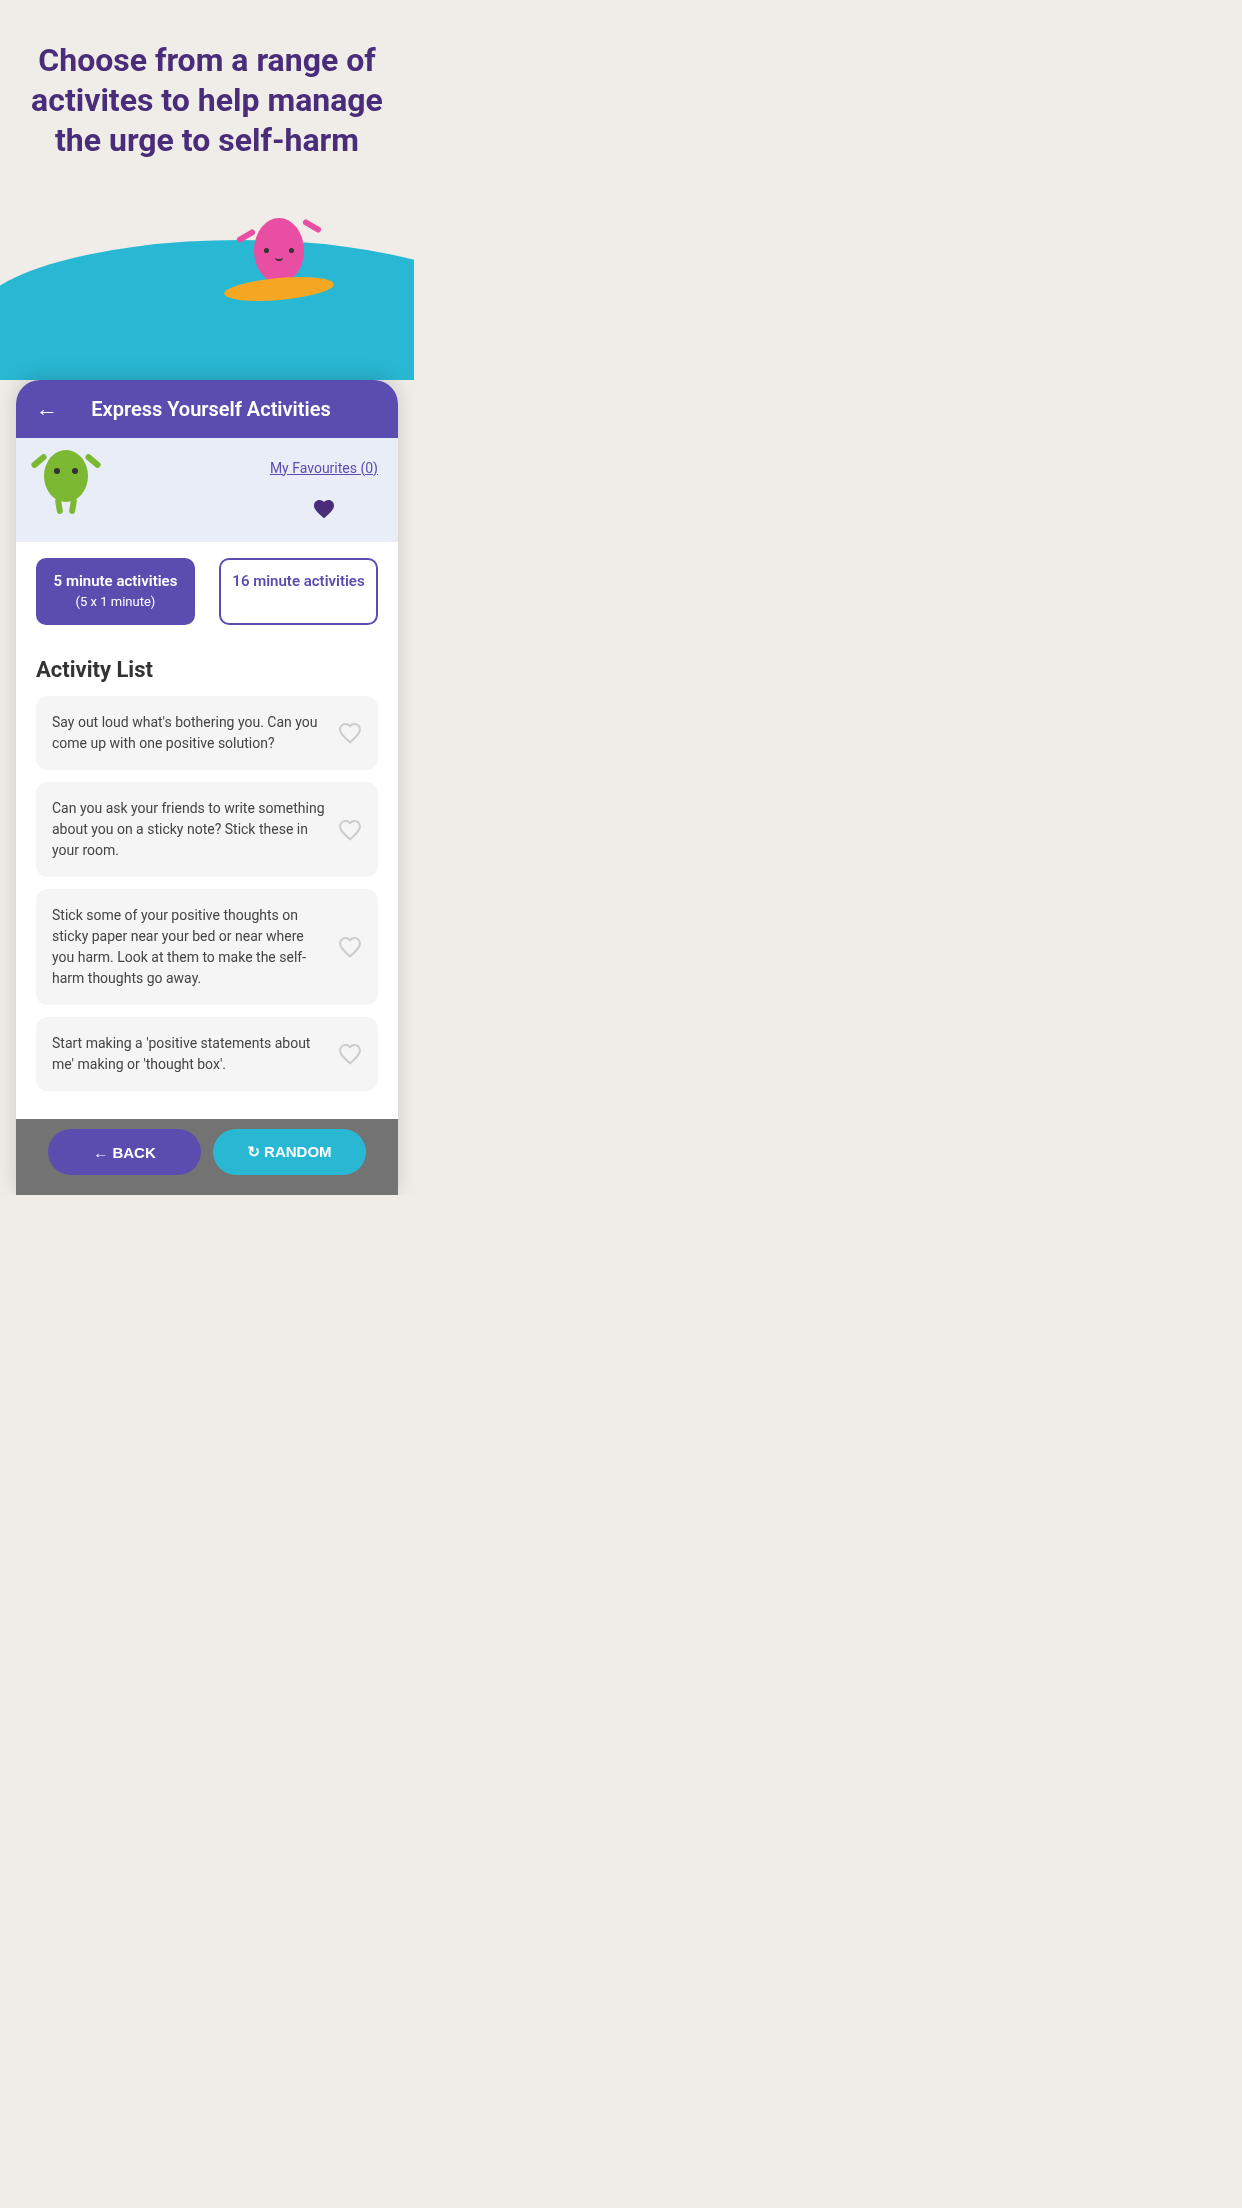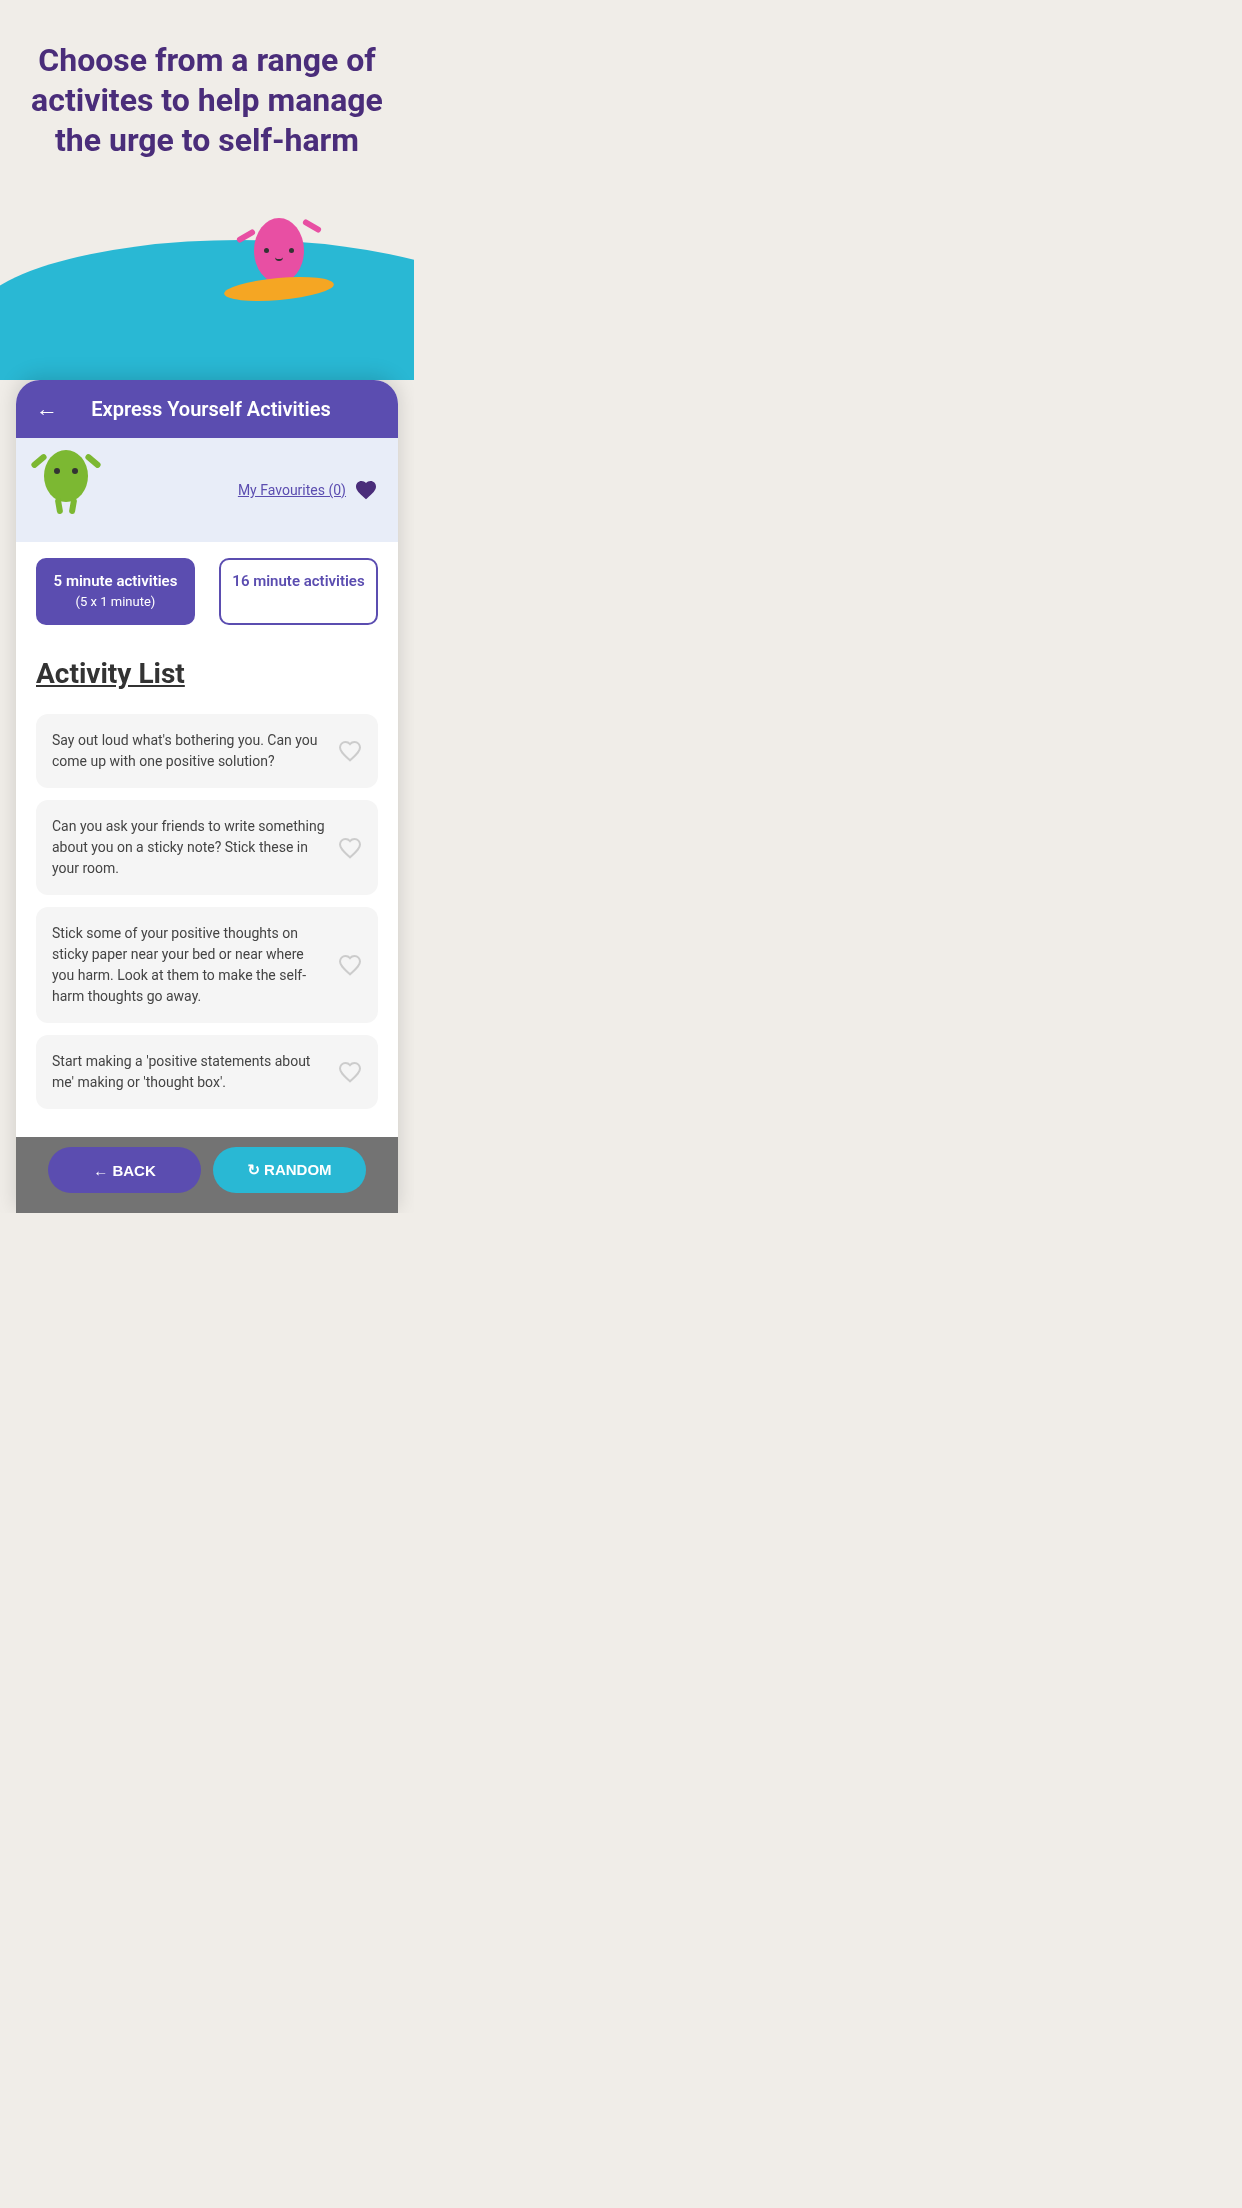--- a/index.html
+++ b/index.html
@@ -256,25 +256,26 @@
       height: 16px;
       background: #7cb832;
       border-radius: 3px;
     }
     .green-leg.left { bottom: -12px; left: 12px; transform: rotate(-10deg); }
     .green-leg.right { bottom: -12px; right: 12px; transform: rotate(10deg); }
 
     .favourites-link {
       display: flex;
       align-items: center;
-      gap: 8px;
+      gap: 21px;
       color: #5b4db0;
       font-size: 14px;
       text-decoration: underline;
       cursor: pointer;
+      flex-direction: column;
     }
 
     
     .tab-row {
       padding: 16px 20px;
       display: flex;
       gap: 24px;
       background: white;
     }
 
@@ -302,25 +303,24 @@
       color: #5b4db0;
     }
 
     
     .activity-list-section {
       padding: 16px 20px;
       background: white;
     }
 
     .activity-list-title {
-      font-size: 28px;
+      font-size: 22px;
       font-weight: 700;
       color: #333;
-      margin-bottom: 24px;
-      text-decoration: underline;
+      margin-bottom: 14px;
     }
 
     .activity-card {
       background: #f5f5f5;
       border-radius: 12px;
       padding: 16px 50px 16px 16px;
       margin-bottom: 12px;
       position: relative;
       cursor: pointer;
     }

